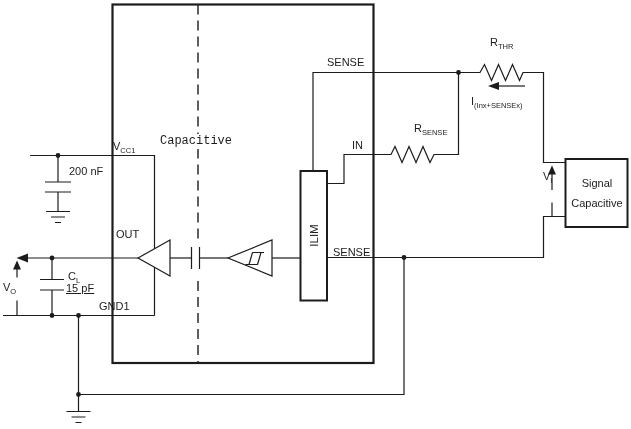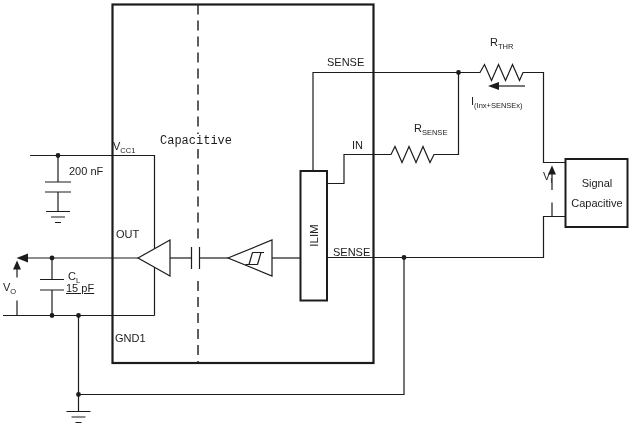--- a/index.html
+++ b/index.html
@@ -114,21 +114,21 @@
       <circle class="dot" cx="52" cy="315.5" r="2.4"></circle>
       <circle class="dot" cx="78.5" cy="315.5" r="2.4"></circle>
       <circle class="dot" cx="78.5" cy="394.5" r="2.4"></circle>
       <circle class="dot" cx="458.5" cy="72.5" r="2.4"></circle>
       <circle class="dot" cx="404" cy="257.5" r="2.4"></circle>
     </g>
   </svg>
 
   <div class="lbl" style="left:113px;top:140px;"><span>V</span><sub>CC1</sub></div>
   <div class="lbl" style="left:116px;top:228px;text-align:center;">OUT</div>
-  <div class="lbl" style="left:115px;top:300px;margin-top:32px;">GND1</div>
+  <div class="lbl" style="left:99px;top:300px;">GND1</div>
   <div class="lbl" style="left:327px;top:56px;">SENSE</div>
   <div class="lbl" style="left:352px;top:139px;">IN</div>
   <div class="lbl" style="left:333px;top:246px;">SENSE</div>
 
   <div class="iso-lbl">
     <div>Capacitive</div>
   </div>
 
   <div class="ilim-lbl">ILIM</div>
 

